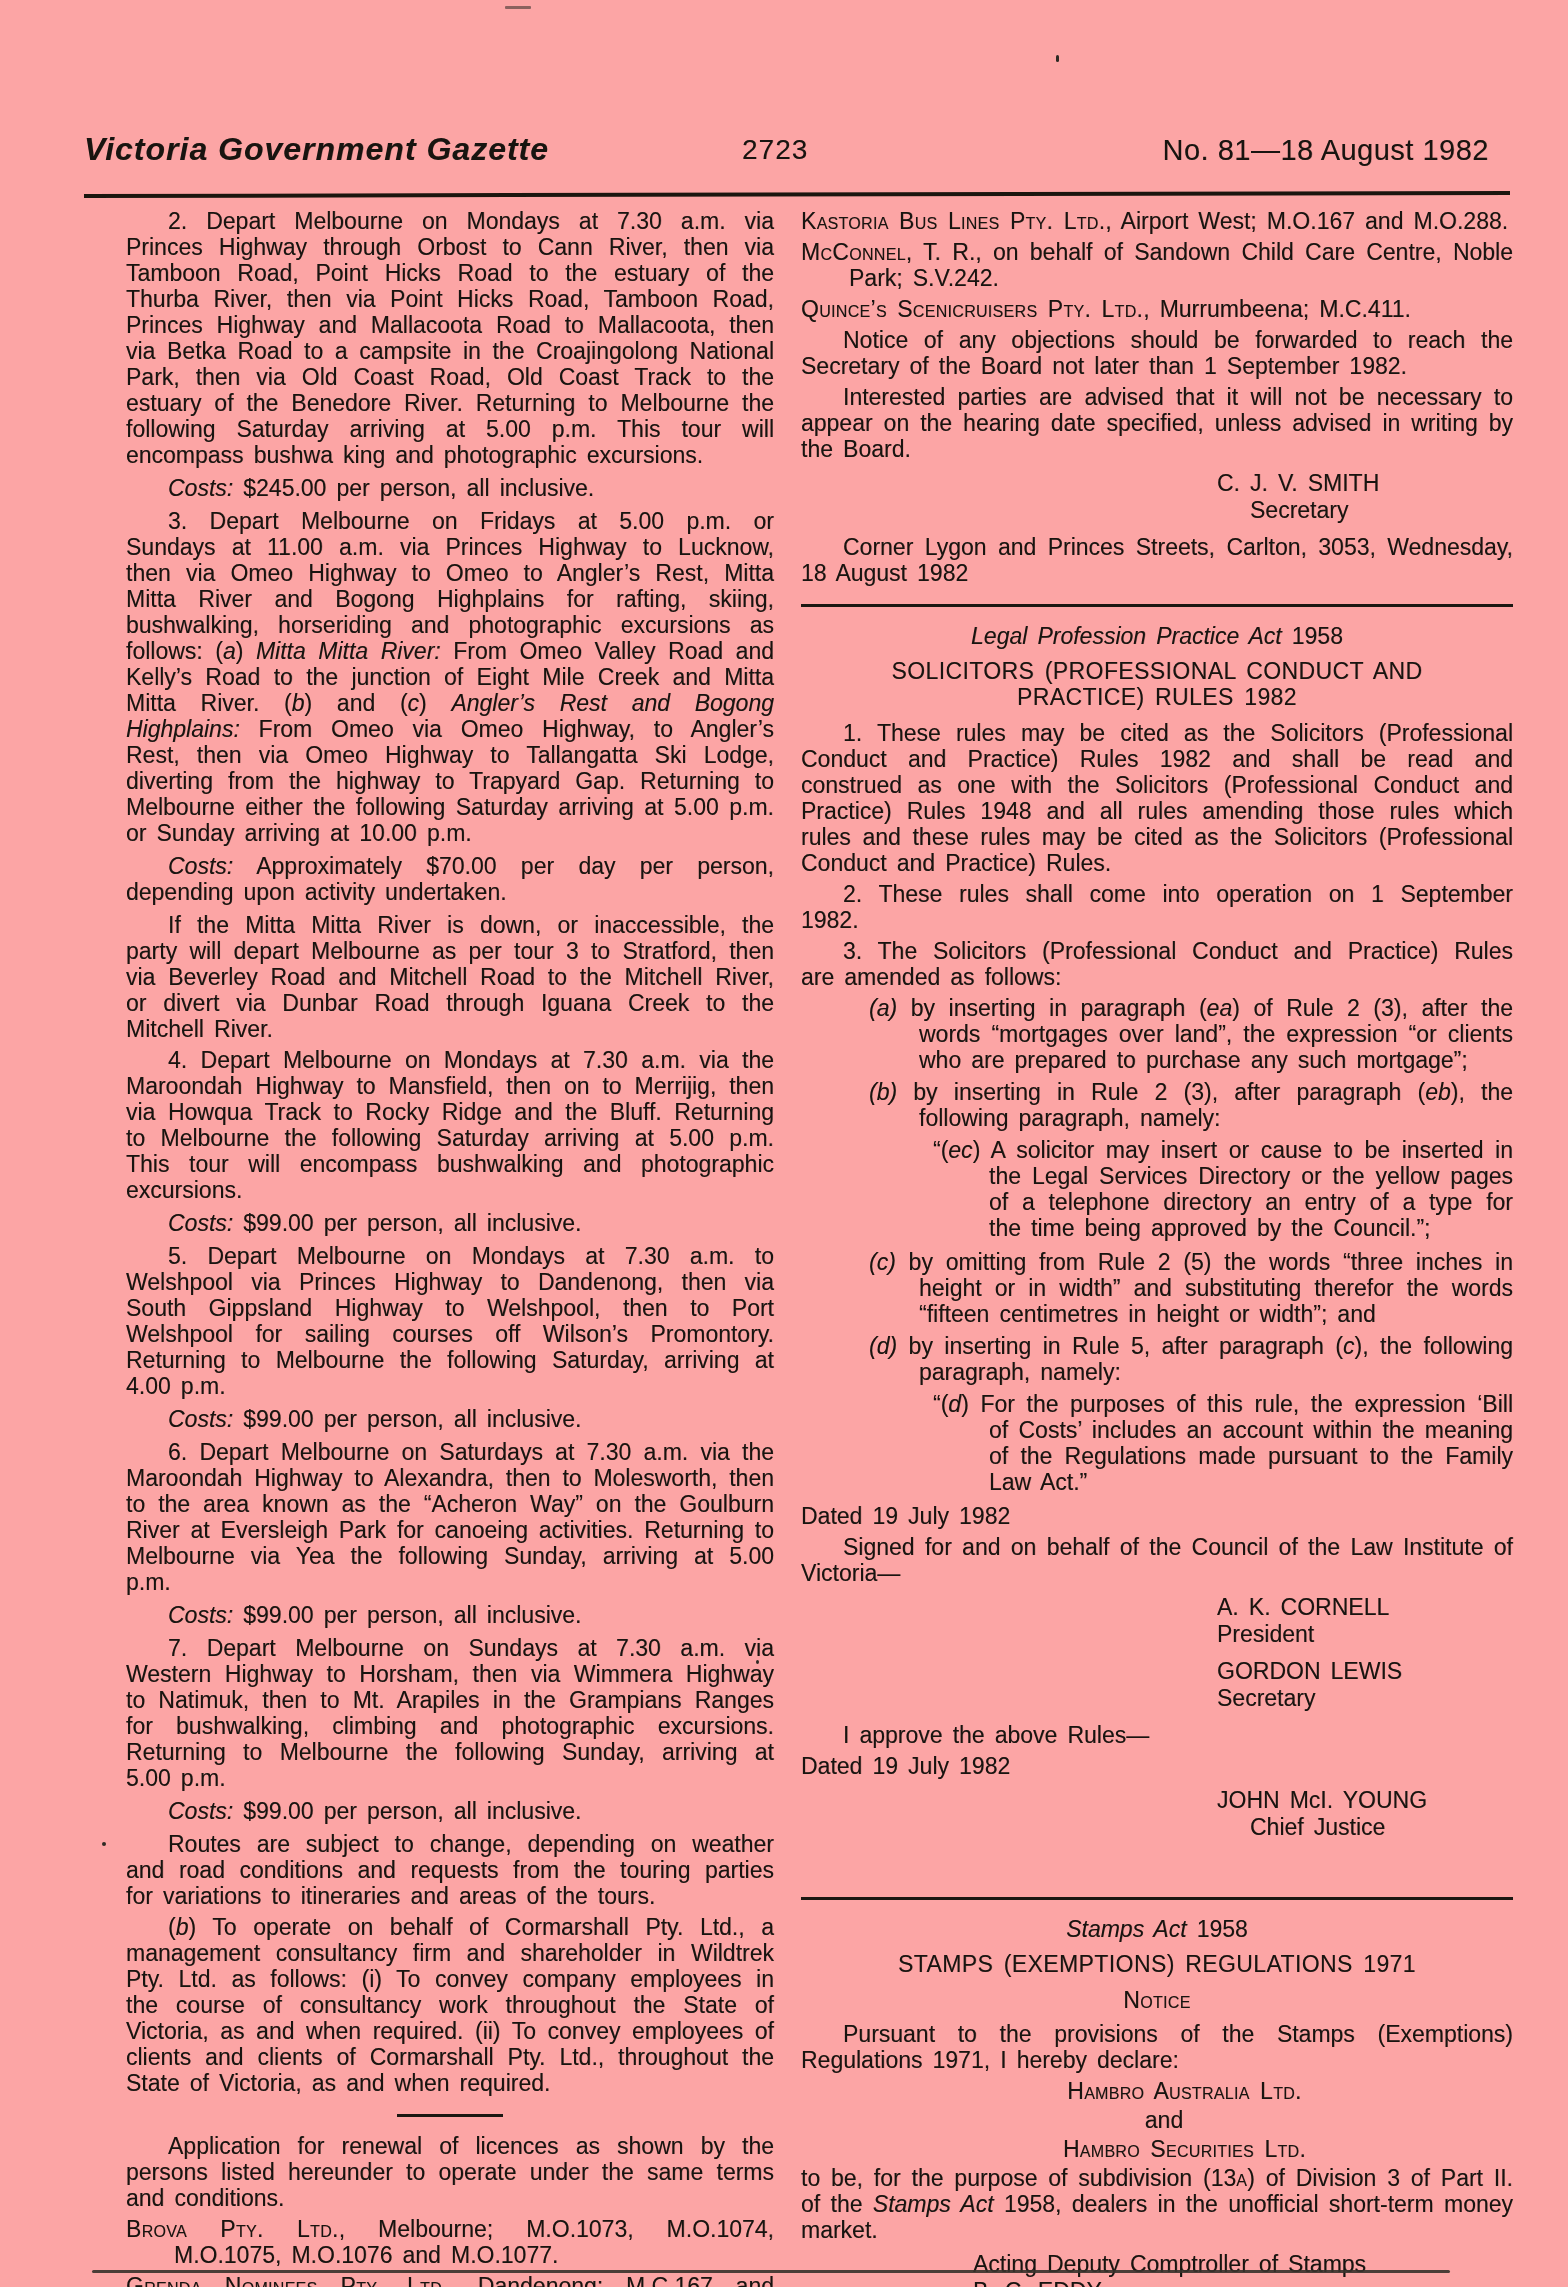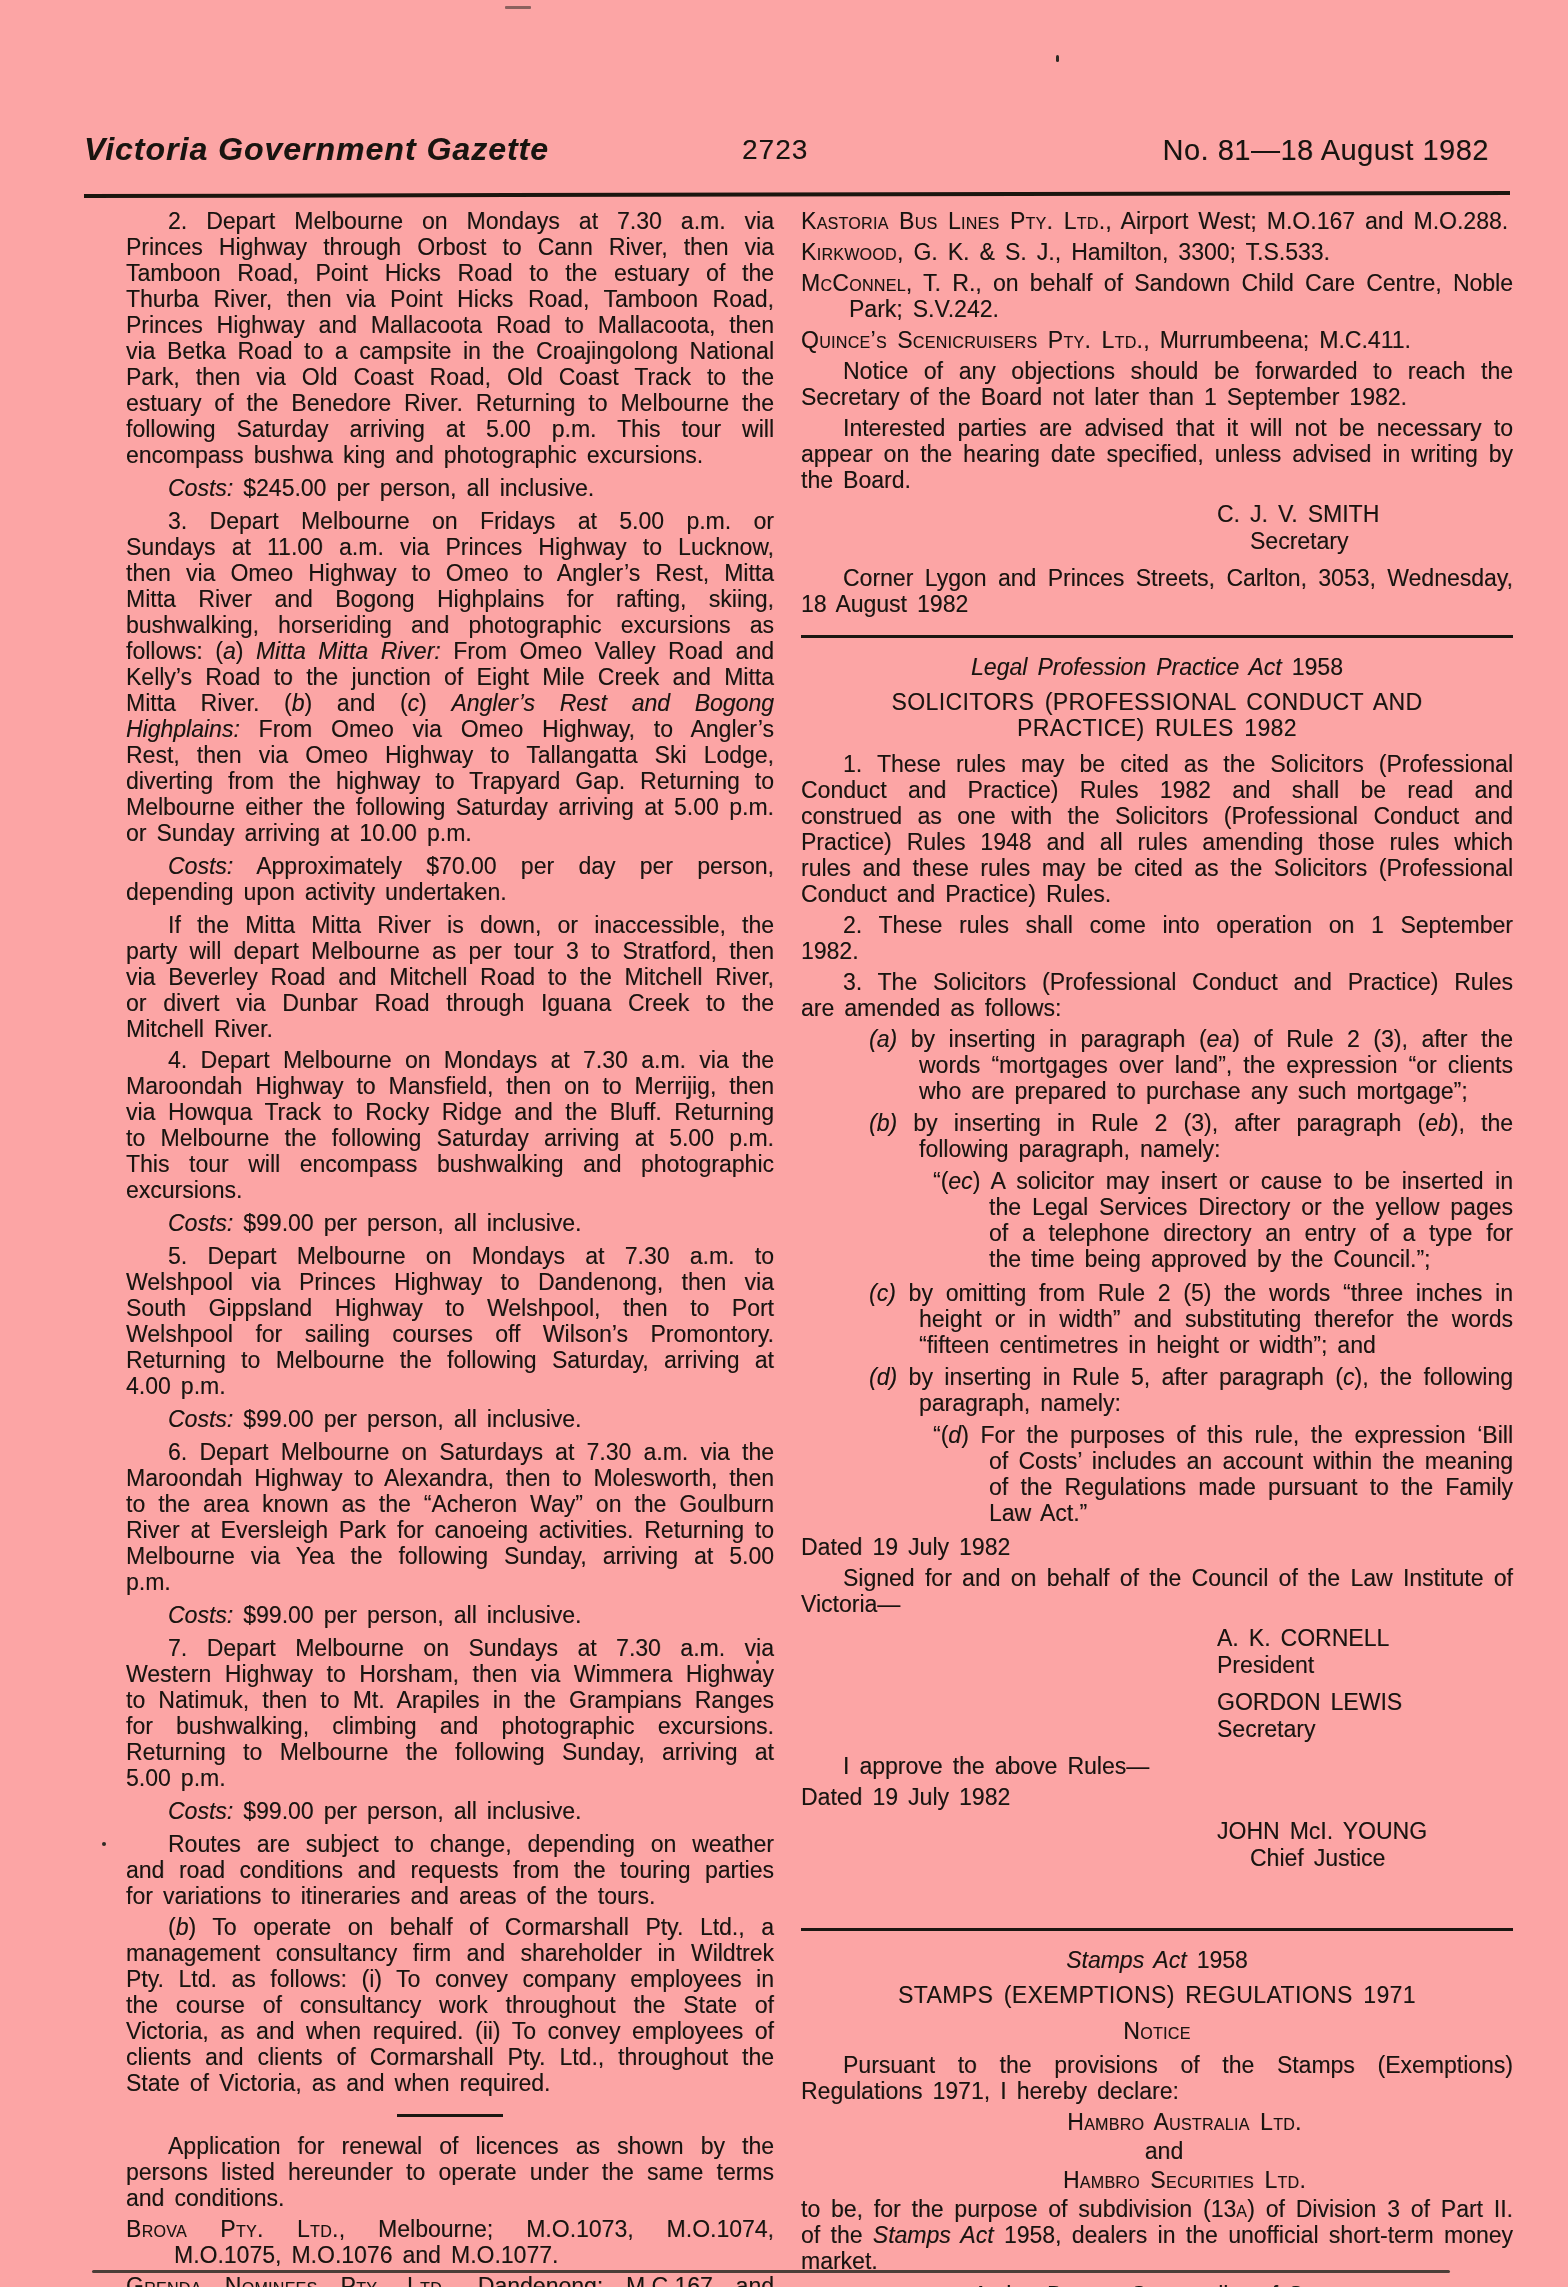--- a/index.html
+++ b/index.html
@@ -73,21 +73,20 @@
       <p class="p costs"><span class="i">Costs:</span><span> $99.00 per person, all inclusive.</span></p>
       <p class="p"><span>Routes are subject to change, depending on weather and road conditions and requests from the touring parties for variations to itineraries and areas of the tours.</span></p>
       <p class="p"><span>(</span><span class="i">b</span><span>) To operate on behalf of Cormarshall Pty. Ltd., a management consultancy firm and shareholder in Wildtrek Pty. Ltd. as follows: (i) To convey company employees in the course of consultancy work throughout the State of Victoria, as and when required. (ii) To convey employees of clients and clients of Cormarshall Pty. Ltd., throughout the State of Victoria, as and when required.</span></p>
       <div class="rule-short"></div>
       <p class="p"><span>Application for renewal of licences as shown by the persons listed hereunder to operate under the same terms and conditions.</span></p>
       <p class="hang"><span class="sc">Brova Pty. Ltd.</span><span>, Melbourne; M.O.1073, M.O.1074, M.O.1075, M.O.1076 and M.O.1077.</span></p>
       <p class="hang"><span class="sc">Grenda Nominees Pty. Ltd.</span><span>, Dandenong; M.C.167 and M.C.168.</span></p>
     </div>
   <div class="col col-right">
       <p class="hang"><span class="sc">Kastoria Bus Lines Pty. Ltd.</span><span>, Airport West; M.O.167 and M.O.288.</span></p>
-      <p class="hang"><span class="sc">Kirkwood</span><span>, G. K. &amp; S. J., Hamilton, 3300; T.S.533.</span></p>
       <p class="hang"><span class="sc">McConnel</span><span>, T. R., on behalf of Sandown Child Care Centre, Noble Park; S.V.242.</span></p>
       <p class="hang"><span class="sc">Quince’s Scenicruisers Pty. Ltd.</span><span>, Murrumbeena; M.C.411.</span></p>
       <p class="p"><span>Notice of any objections should be forwarded to reach the Secretary of the Board not later than 1 September 1982.</span></p>
       <p class="p"><span>Interested parties are advised that it will not be necessary to appear on the hearing date specified, unless advised in writing by the Board.</span></p>
       <div class="sig sig-right sig-stagger">
         <div class="sig-line">C. J. V. SMITH</div>
         <div class="sig-line">Secretary</div>
       </div>
       <p class="p"><span>Corner Lygon and Princes Streets, Carlton, 3053, Wednesday, 18 August 1982</span></p>
       <div class="rule"></div>

